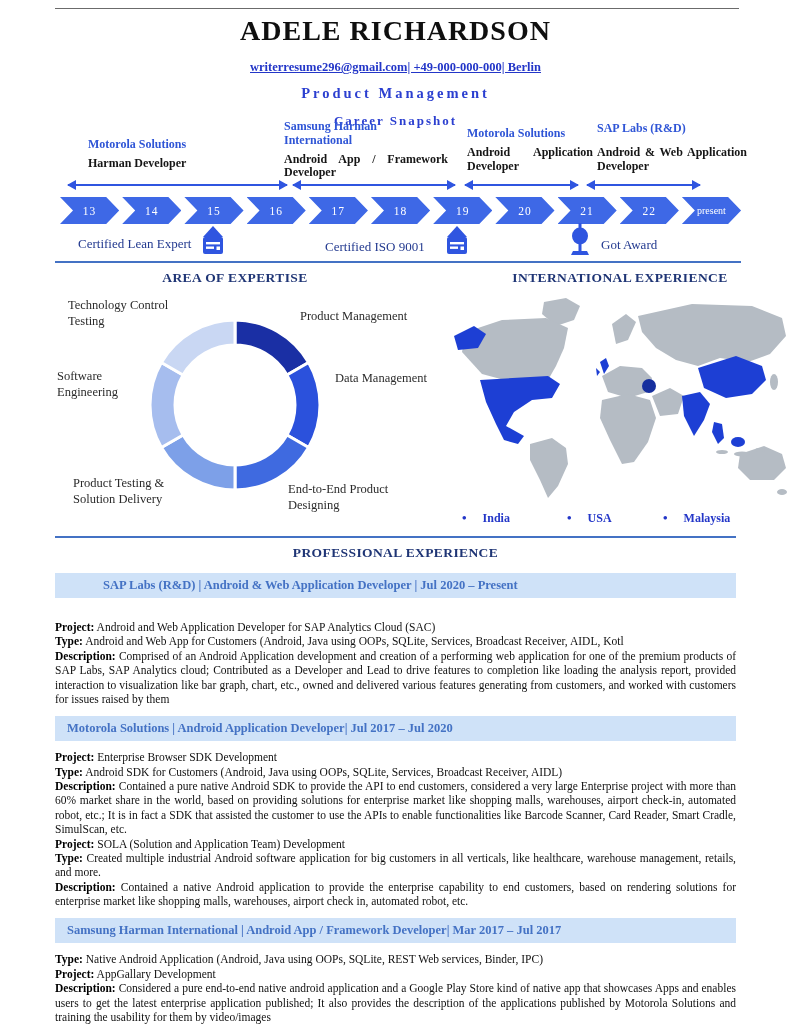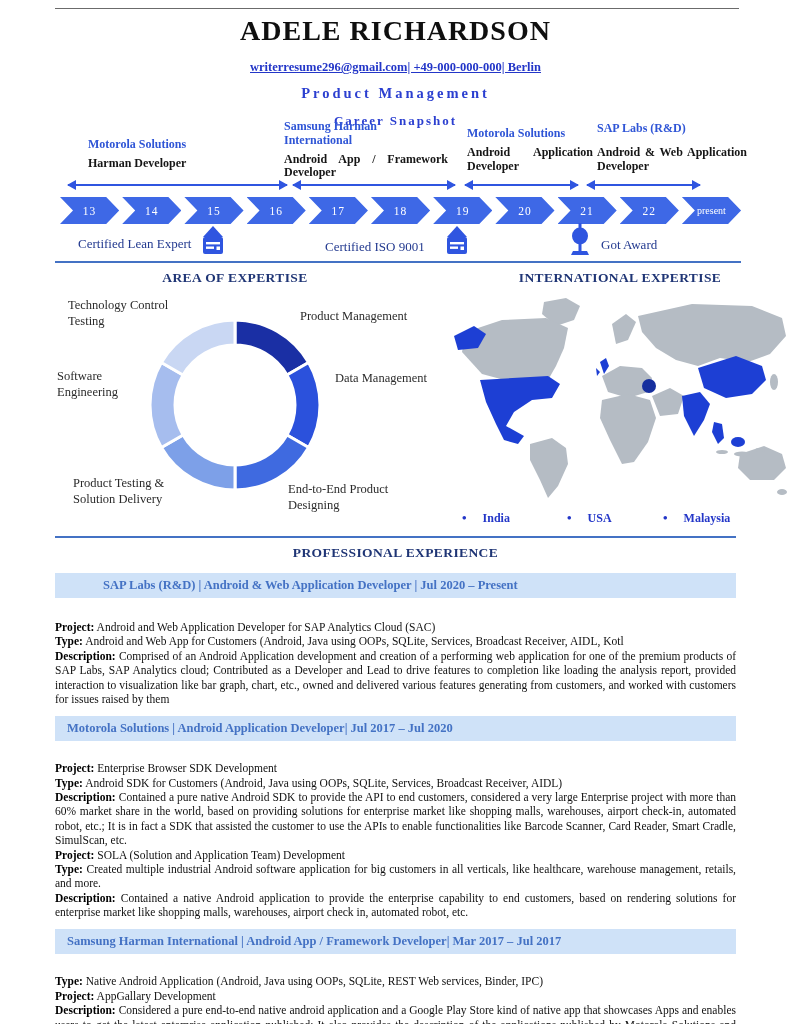--- a/index.html
+++ b/index.html
@@ -73,21 +73,21 @@
   .legend-item { position:absolute; top:510px; font-size:12px; font-weight:bold; color:#2336c8; }
   .legend-item .bullet { margin-right:16px; font-size:13px; }
   .leg-1 { left:462px; } .leg-2 { left:567px; } .leg-3 { left:663px; }
 
   
   .experience { position:absolute; left:55px; top:536px; width:681px; border-top:2.5px solid #4472c4; }
   .pe-title { text-align:center; font-weight:bold; font-size:13.5px; color:#1f3575; letter-spacing:0.4px; margin-top:7px; }
   .job-bar { margin-top:10px; background:#cfe2f8; color:#4472c4; font-weight:bold; font-size:12.5px;
              padding:5px 10px 5px 12px; }
   .job-bar.first { margin-top:12px;padding-left:48px; }
-  .job-body { margin-top:20px; font-size:11.5px; line-height:1.25; color:#101010; }
+  .job-body { margin-top:9px; font-size:11.5px; line-height:1.25; color:#101010; }
   .job-body.first { margin-top:22px; }
   .job-item { text-align:justify; }
   .job-item b { color:#000; }
 </style>
 </head>
 <body>
 
 <div class="page">
 
   <div class="top-rule"></div>
@@ -174,21 +174,21 @@
       <path d="M 19.39 135.50 A 85 85 0 0 1 19.39 50.50 L 41.04 63.00 A 60 60 0 0 0 41.04 123.00 Z" fill="#A6BDEE" stroke="#ffffff" stroke-width="3" stroke-linejoin="round"></path>
       <path d="M 19.39 50.50 A 85 85 0 0 1 93.00 8.00 L 93.00 33.00 A 60 60 0 0 0 41.04 63.00 Z" fill="#C9D7F3" stroke="#ffffff" stroke-width="3" stroke-linejoin="round"></path>
     </svg>
   <div class="donut-label dl-pm">Product Management</div>
   <div class="donut-label dl-dm">Data Management</div>
   <div class="donut-label dl-pt">Product Testing &amp; Solution Delivery</div>
   <div class="donut-label dl-ee">End-to-End Product Designing</div>
   <div class="donut-label dl-se">Software Engineering</div>
   <div class="donut-label dl-tech">Technology Control Testing</div>
 
-  <div class="col-title intl-title">INTERNATIONAL EXPERTISE</div>
+  <div class="col-title intl-title">INTERNATIONAL EXPERIENCE</div>
   <svg class="map-svg" width="336" height="204" viewBox="0 0 336 204">
     <g fill="#b5bcc4">
       <path d="M92,6 L114,2 L128,10 L122,24 L104,30 L90,18 Z"></path>
       <path d="M14,36 L50,24 L94,22 L116,32 L112,52 L104,70 L96,84 L60,86 L30,78 L10,56 Z"></path>
       <path d="M78,148 L100,142 L114,152 L116,168 L106,190 L96,202 L88,184 L78,164 Z"></path>
       <path d="M160,28 L174,18 L184,26 L176,44 L164,48 Z"></path>
       <path d="M150,80 L168,70 L190,72 L200,82 L196,96 L176,102 L156,96 Z"></path>
       <path d="M186,20 L240,8 L300,10 L330,22 L334,40 L318,58 L296,66 L268,62 L246,70 L224,64 L204,52 L190,36 Z"></path>
       <path d="M200,100 L218,92 L232,100 L226,118 L208,120 Z"></path>
       <path d="M150,104 L176,98 L198,104 L204,122 L196,146 L182,166 L170,168 L158,144 L148,122 Z"></path>

